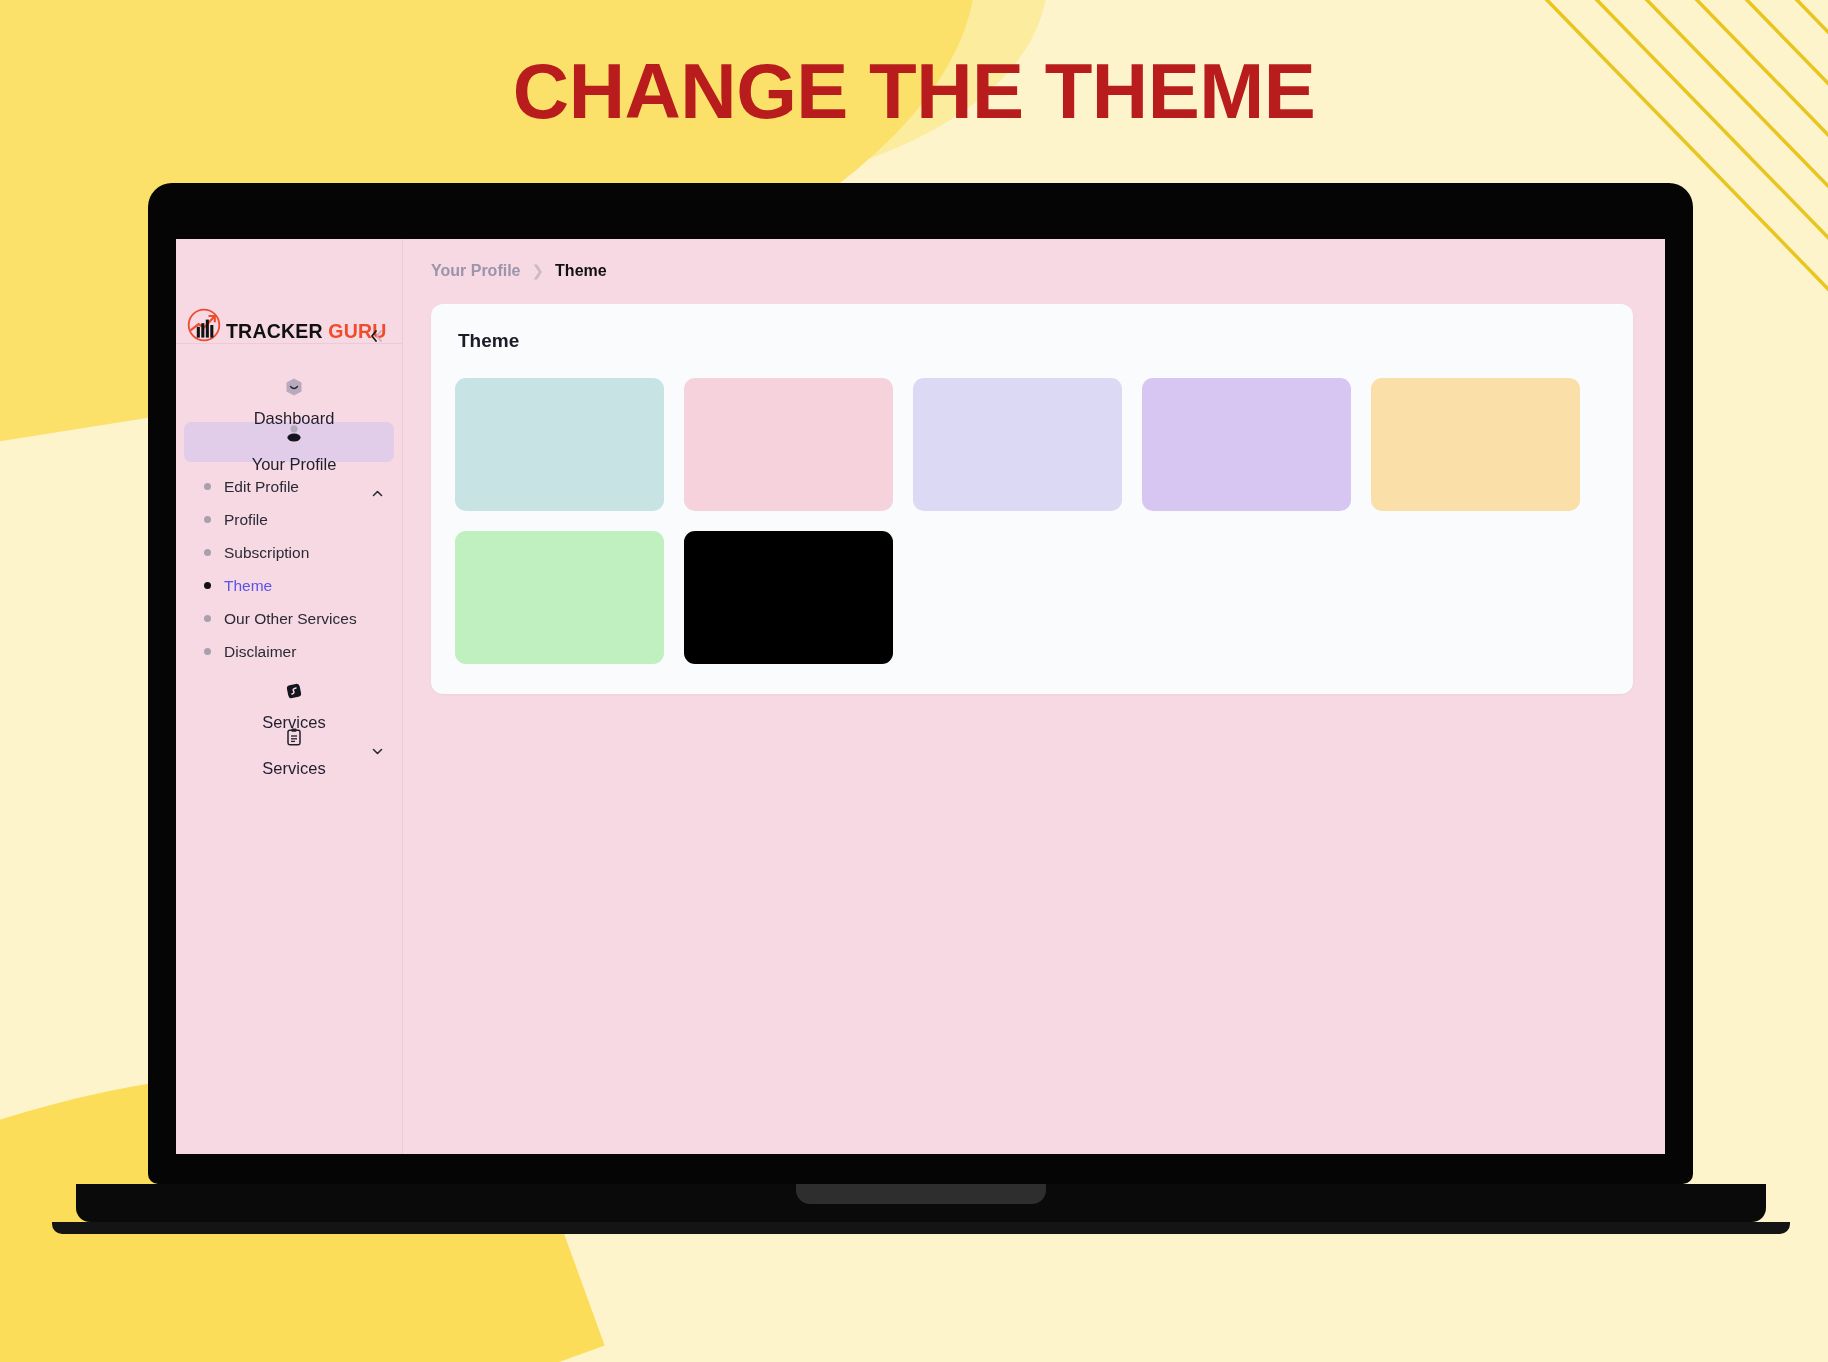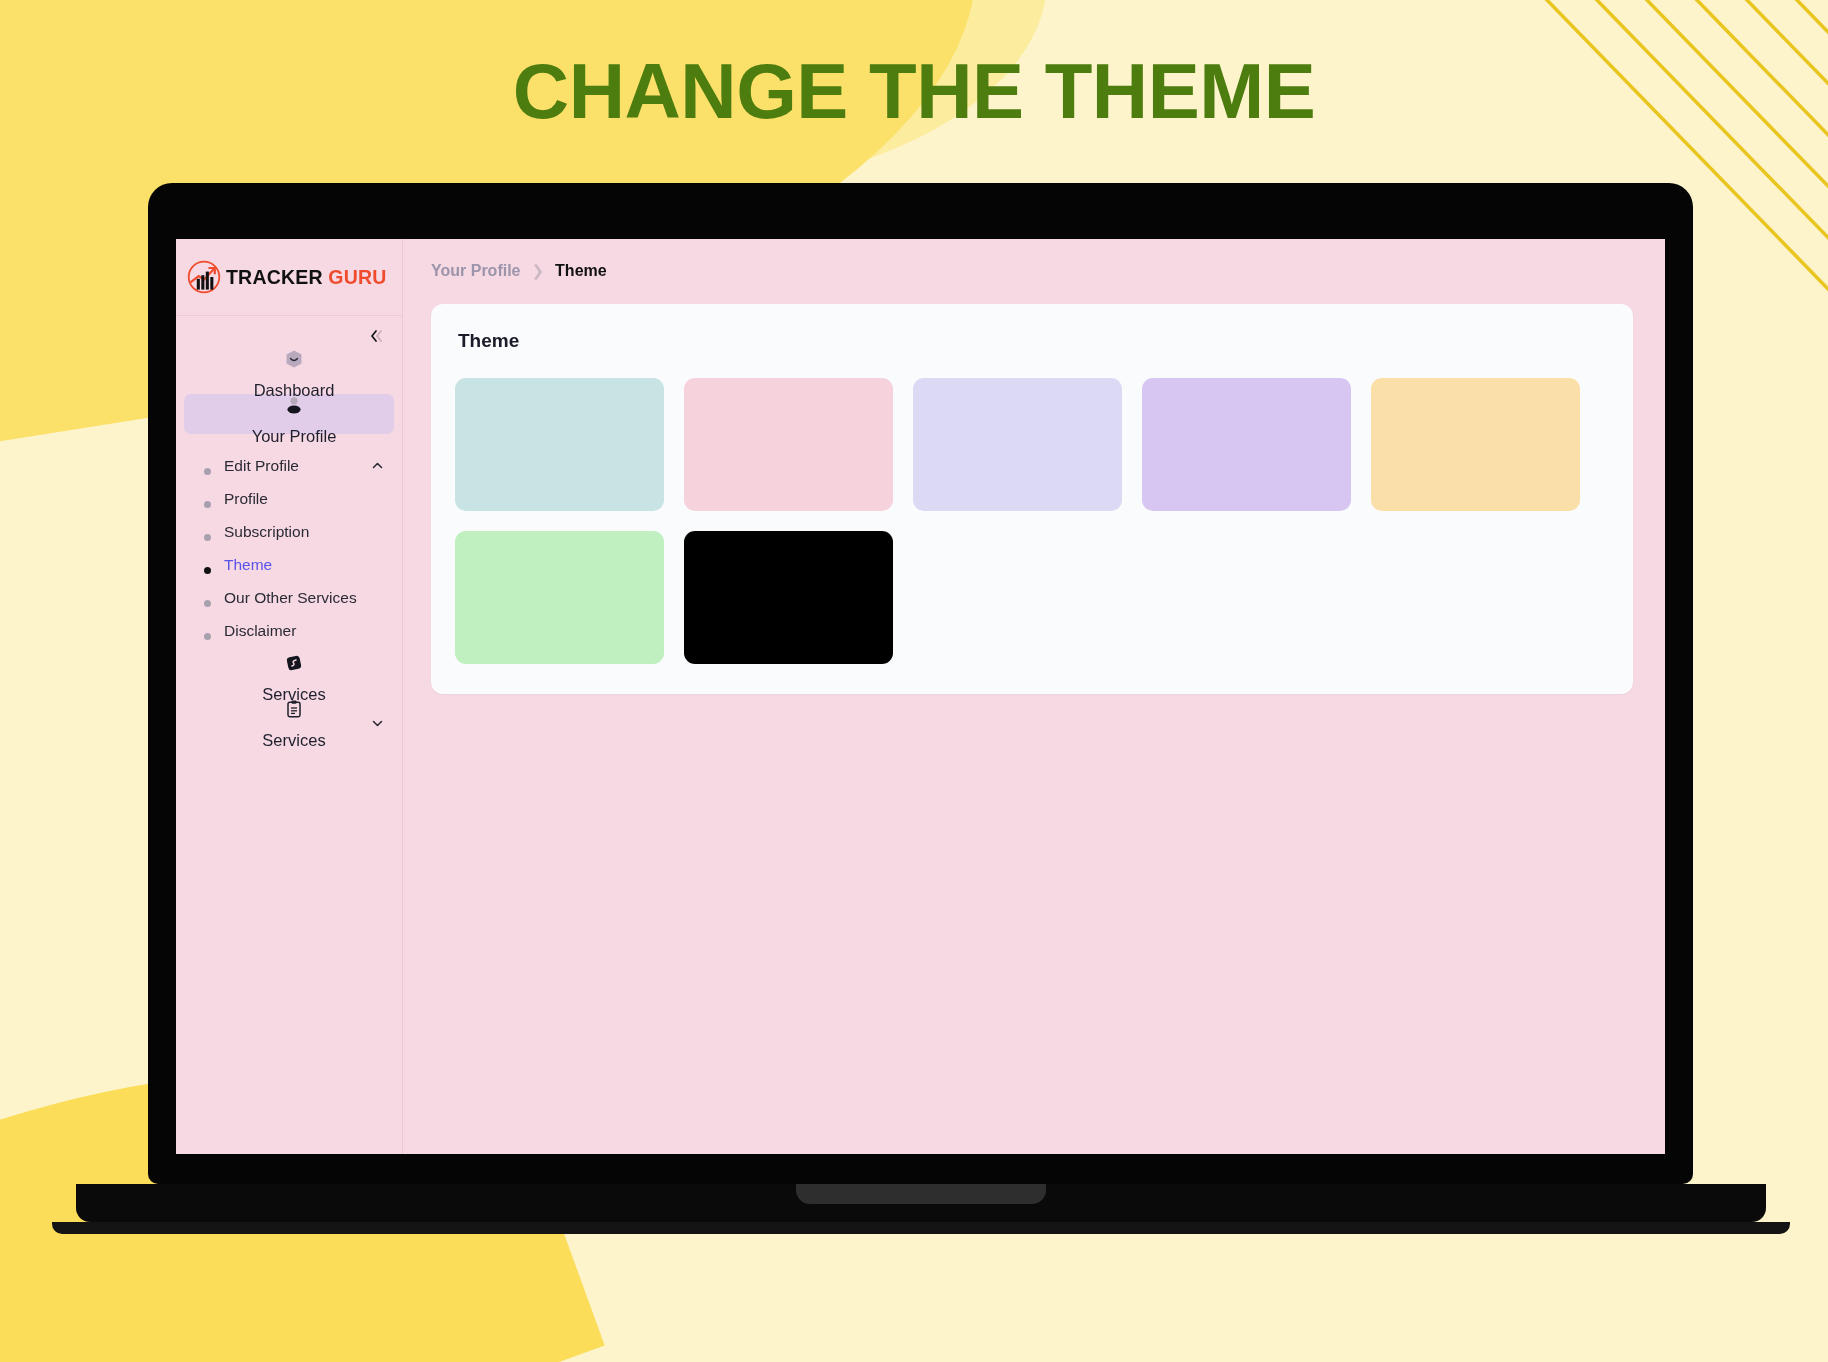--- a/index.html
+++ b/index.html
@@ -58,21 +58,21 @@
   }
 
   
   .title {
     position: absolute;
     top: 46px; left: 0; right: 0;
     text-align: center;
     font-size: 78px;
     font-weight: 700;
     letter-spacing: -0.5px;
-    color: #4d7c0f;
+    color: #b91c1c;
     font-family: "Liberation Sans", sans-serif;
     z-index: 5;
   }
 
   
   .laptop {
     position: absolute;
     left: 148px;
     top: 183px;
     width: 1545px;
@@ -124,23 +124,24 @@
   .sidebar {
     width: 227px;
     flex: 0 0 227px;
     background: #f6d9e3;
     position: relative;
     border-right: 1px solid #efc8d6;
   }
   .brand {
     height: 76px;
     display: flex;
-    align-items: center;
+    align-items: flex-end;
     padding-left: 10px;
     gap: 4px;
+    margin-top: 28px;
   }
   .brand-logo { width: 36px; height: 36px; flex: 0 0 36px; }
   .brand-text {
     font-size: 19.5px;
     font-weight: 600;
     letter-spacing: 0.2px;
     white-space: nowrap;
   }
   .brand-tracker { color: #111; }
   .brand-guru { color: #ef4b2c; }
@@ -173,21 +174,21 @@
     cursor: pointer;
     flex-direction: column;
   }
   .nav-item.active { background: #e1cde9; }
   .nav-item .chev { margin-left: auto; margin-right: 10px; }
   .nav-icon { width: 22px; height: 22px; flex: 0 0 22px; display:flex; align-items:center; justify-content:center;}
 
   .subnav { padding: 2px 0 0 0; }
   .subnav-item {
     display: flex;
-    align-items: flex-end;
+    align-items: center;
     gap: 13px;
     height: 33px;
     padding-left: 28px;
     font-size: 15.5px;
     color: #2a2a35;
     cursor: pointer;
   }
   .subnav-item.active { color: #5b53e8; }
   .dot {
     width: 7px; height: 7px; border-radius: 50%;

